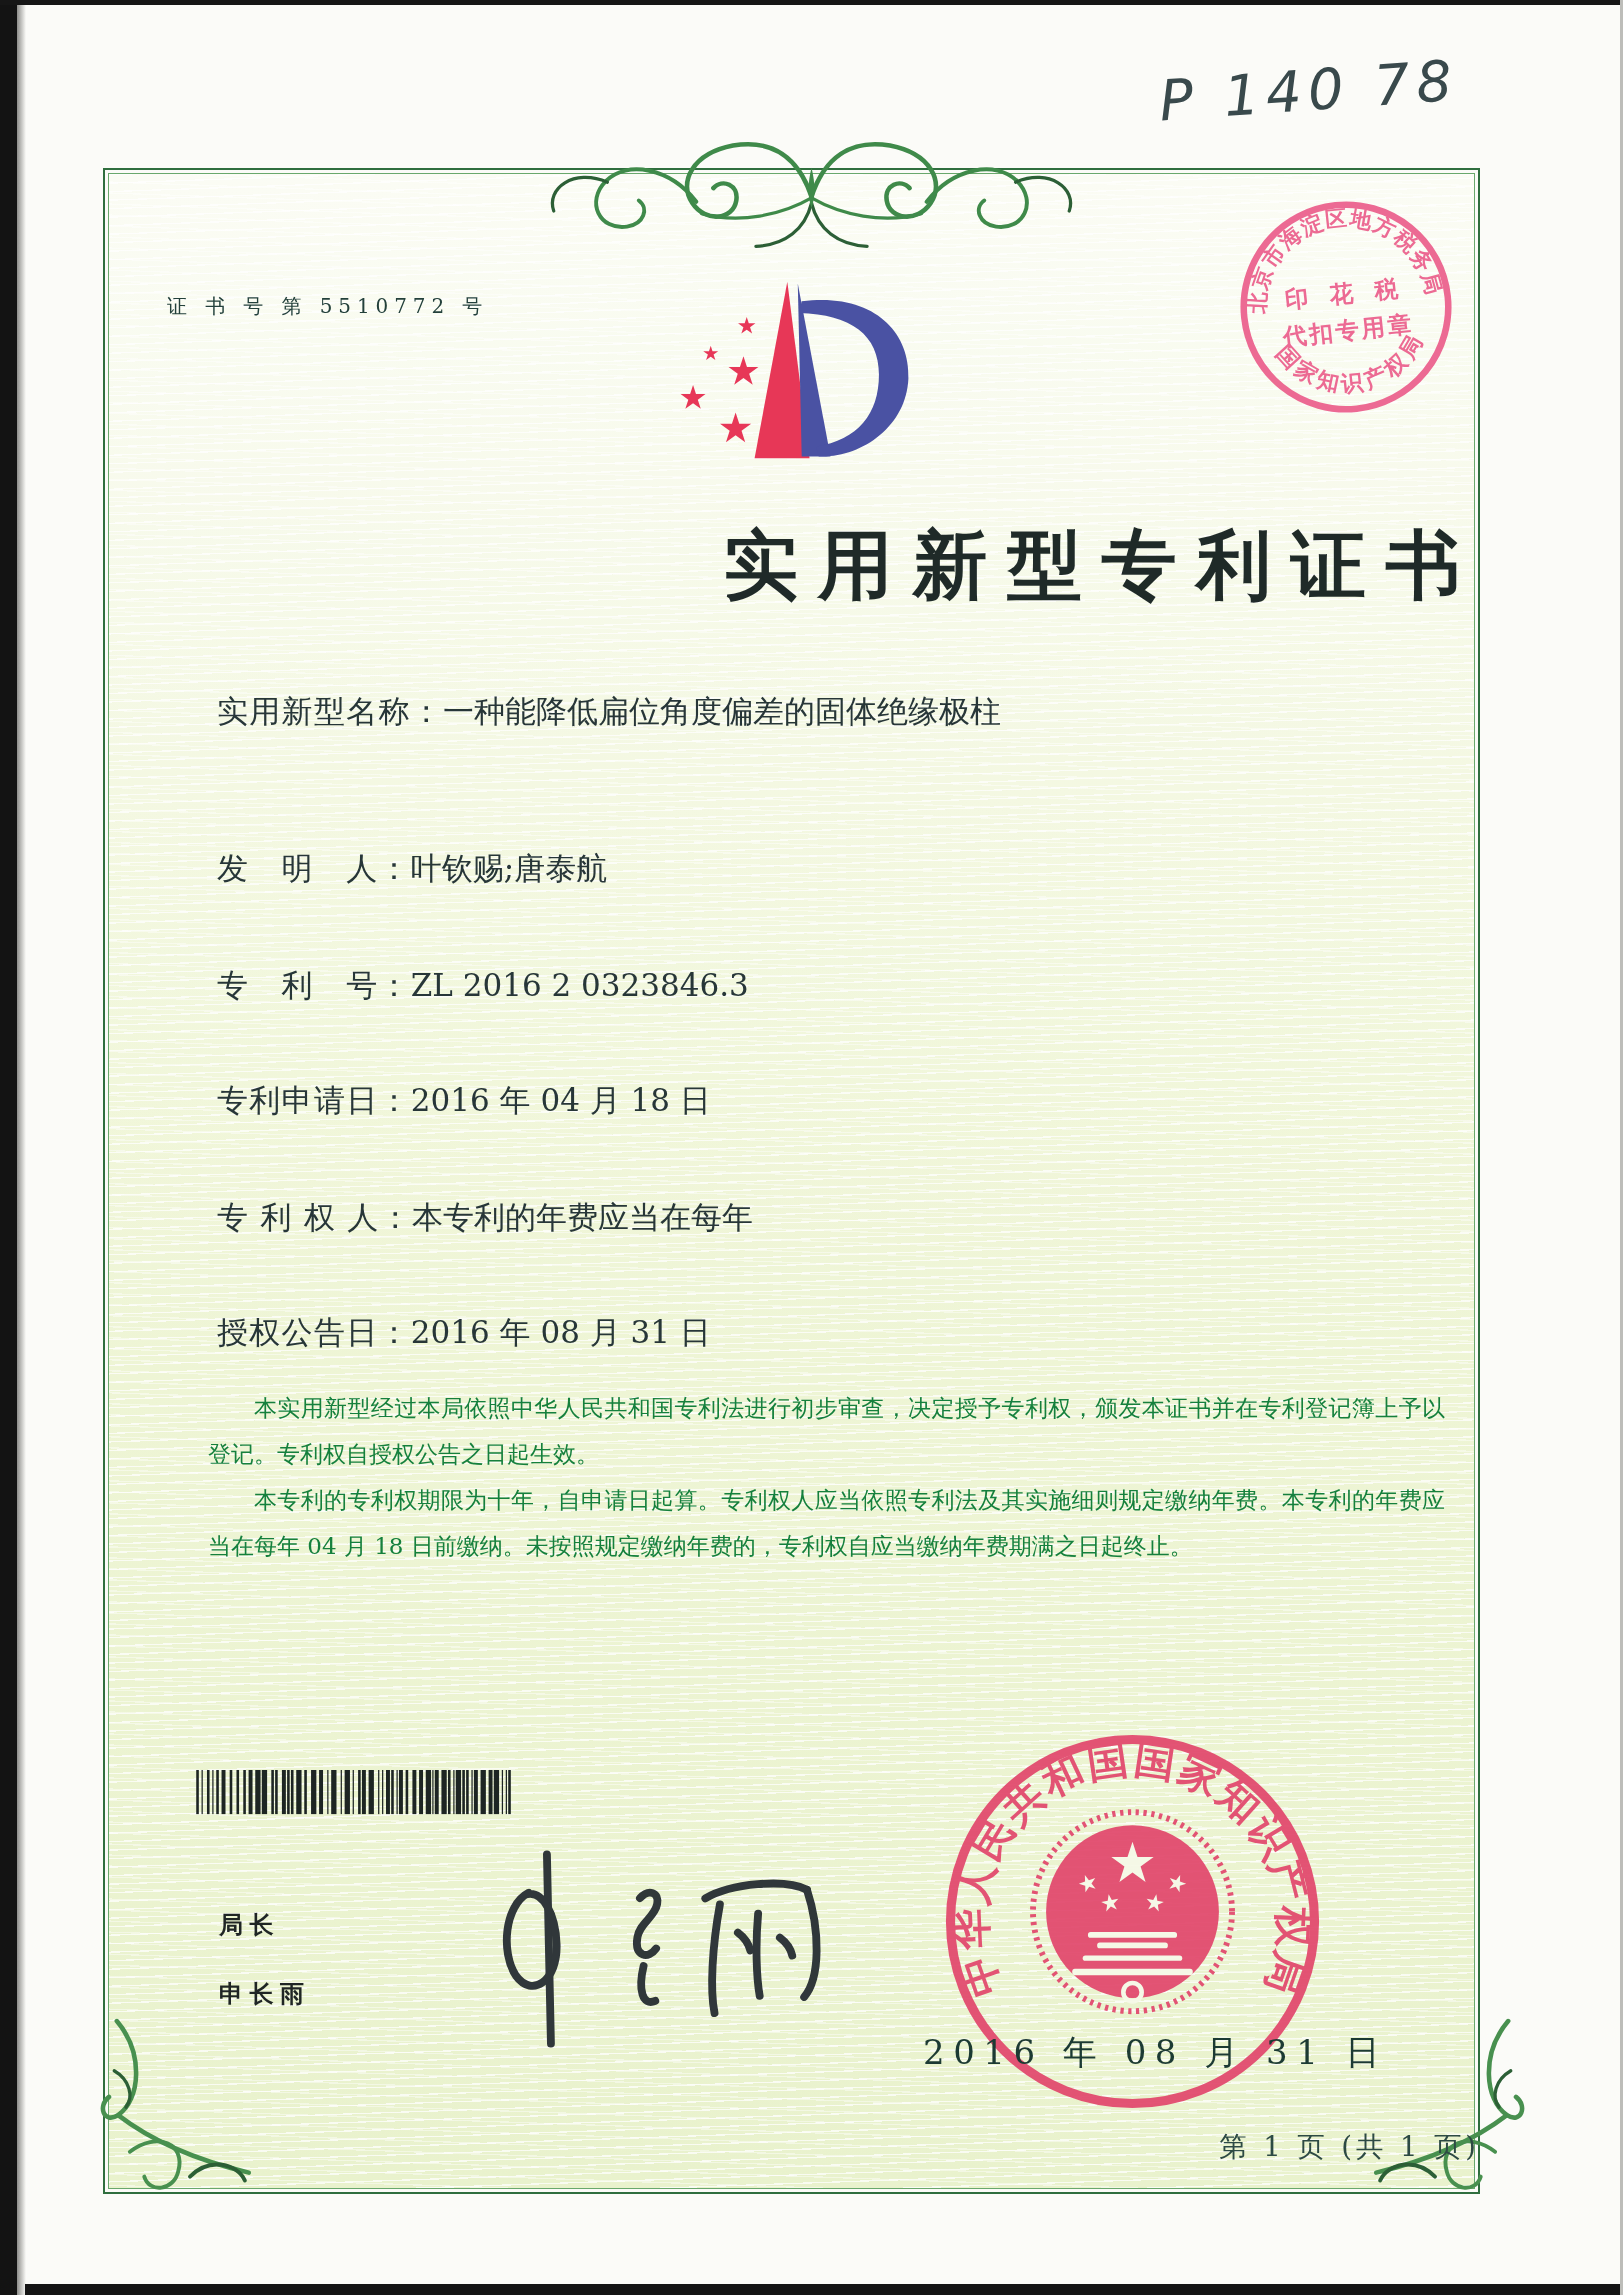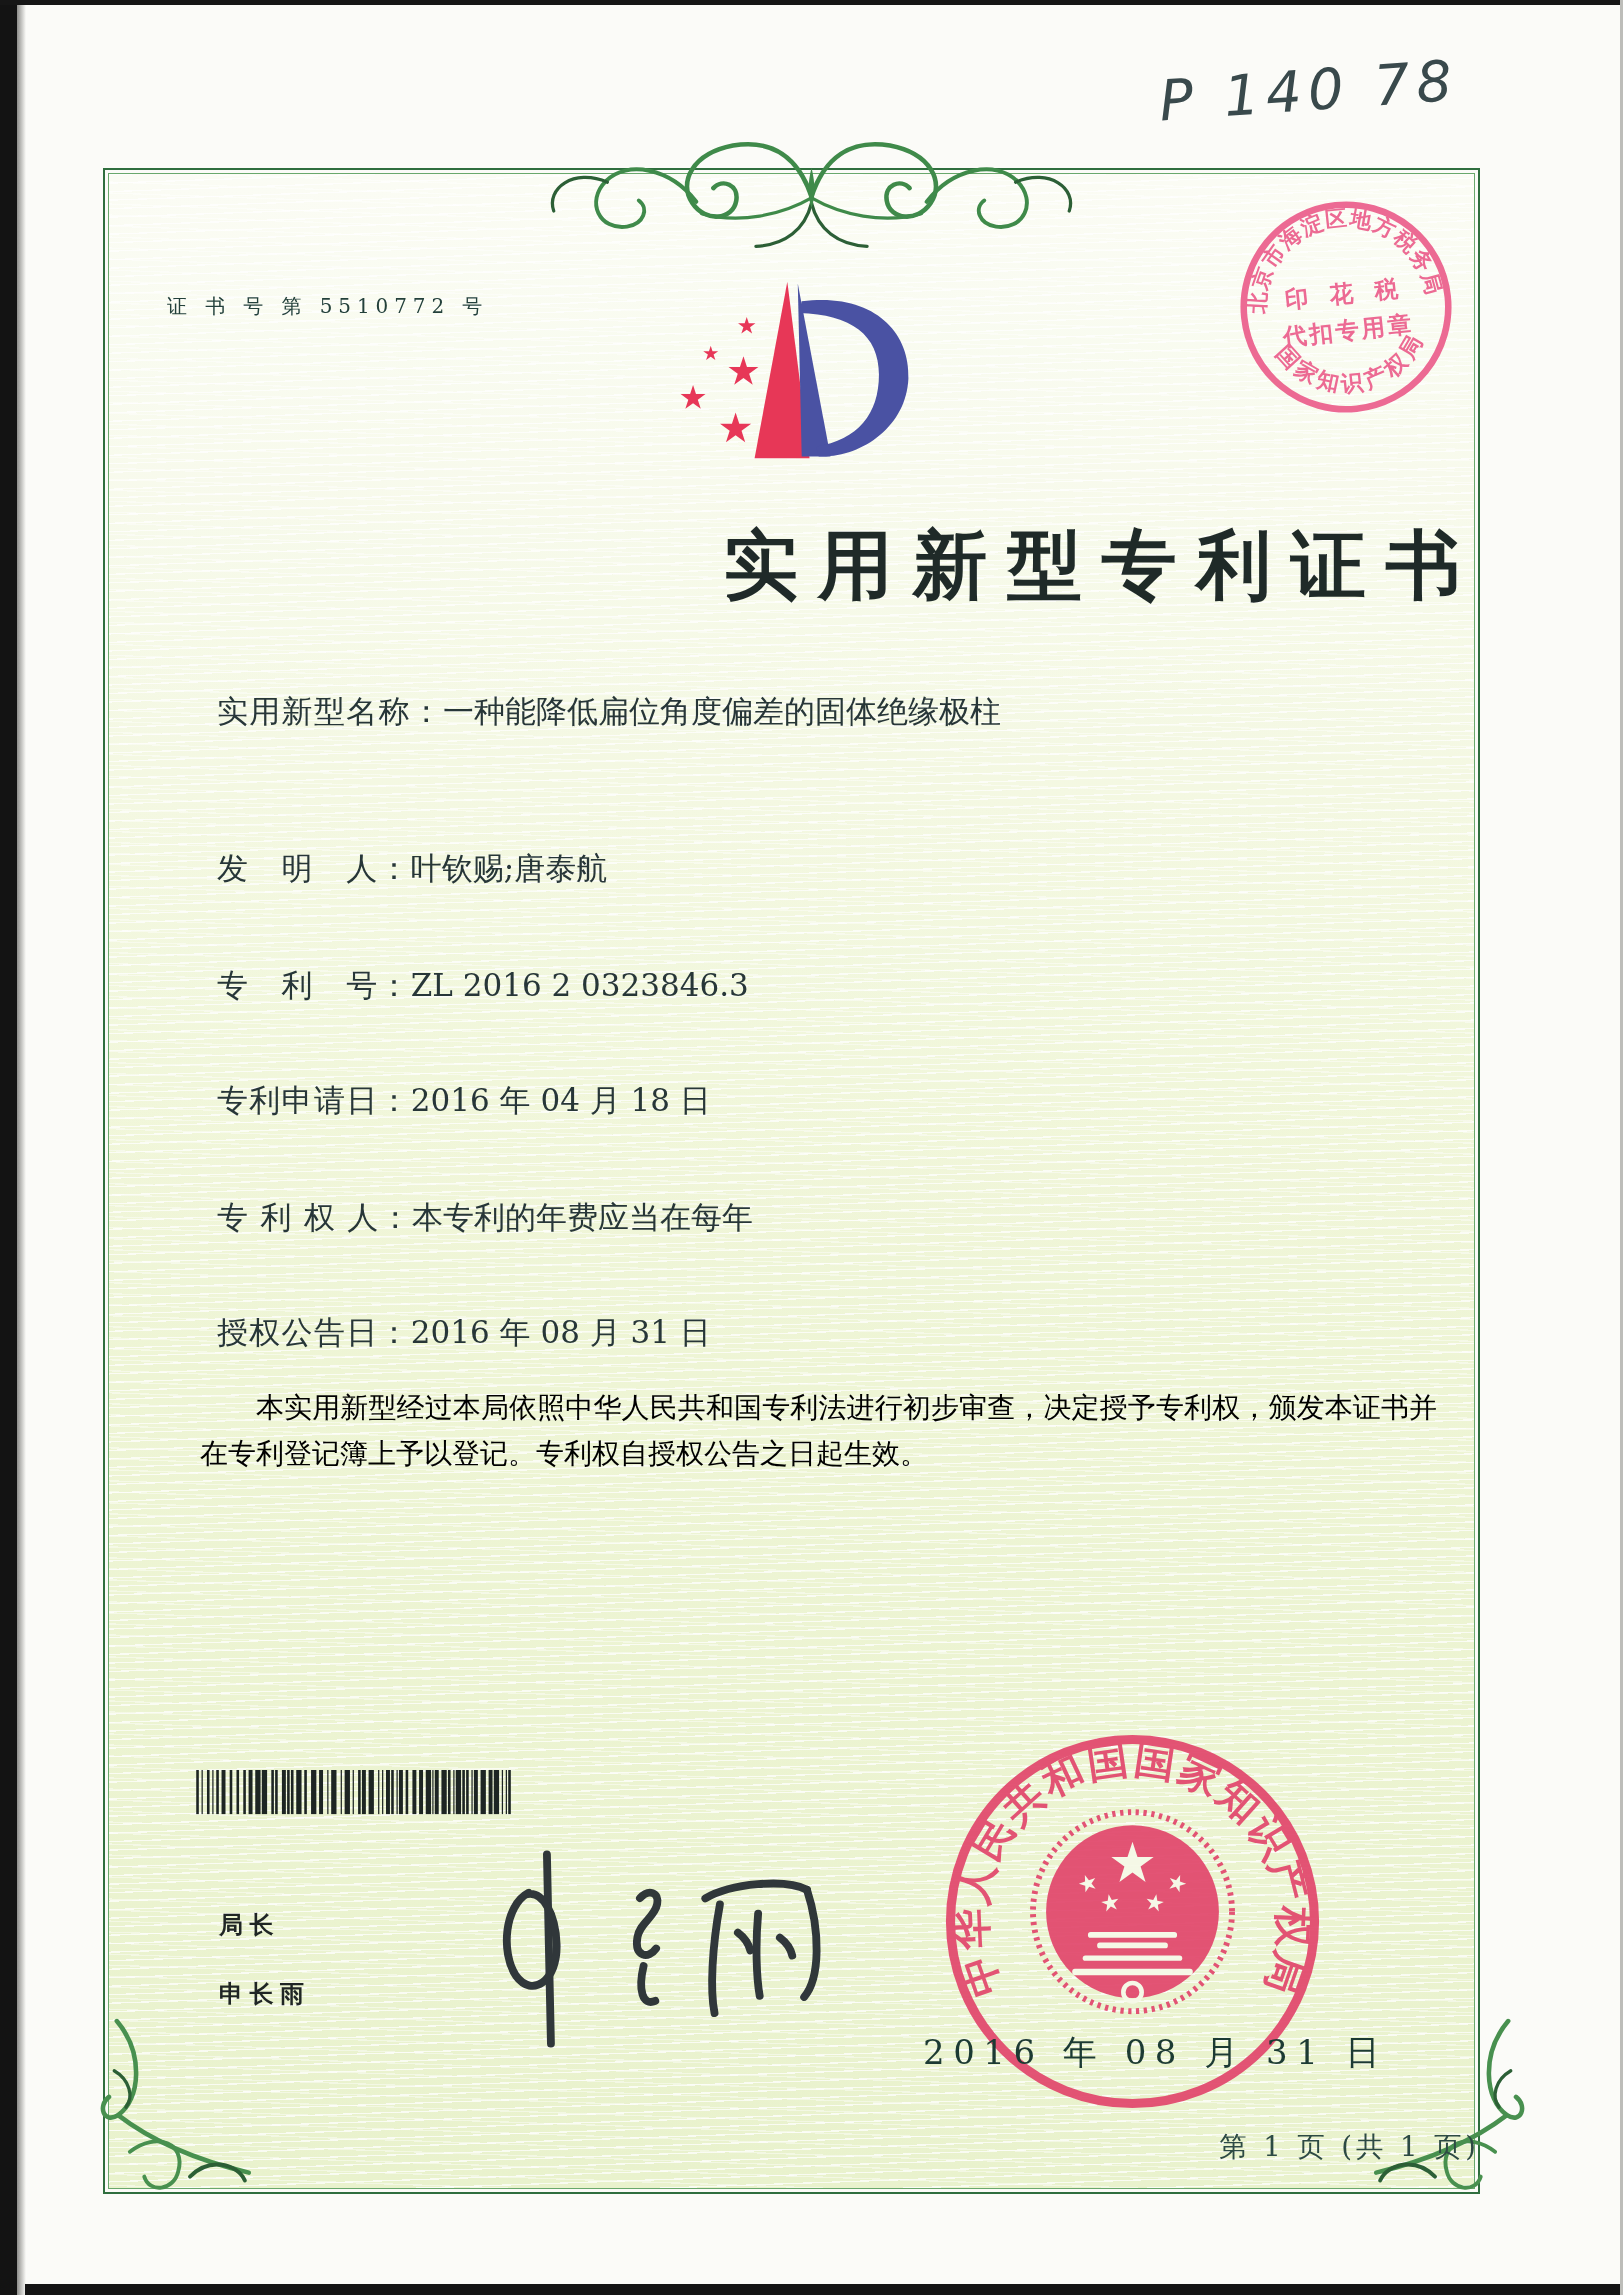--- a/index.html
+++ b/index.html
@@ -43,22 +43,22 @@
   }
   .title{
     position:absolute;left:103px;top:516px;width:1377px;text-align:right;
     font-size:75px;font-weight:bold;color:#1f2a28;letter-spacing:19.6px;
   }
   .field{
     position:absolute;left:217px;font-size:31px;color:#273638;white-space:nowrap;
   }
   .field .lab{letter-spacing:1.3px;}
   .paras{
-    position:absolute;left:200px;top:1385px;width:1237px;
-    font-size:28px;line-height:46px;color:#000000;text-align:justify;
+    position:absolute;left:208px;top:1385px;width:1237px;
+    font-size:23px;line-height:46px;color:#15803d;text-align:justify;
   }
   .paras p{margin:0;text-indent:2em;}
   .signer{
     position:absolute;left:219px;
     font-family:"DejaVu Sans","Liberation Sans",sans-serif;
     font-weight:700;font-size:24px;color:#1f2524;letter-spacing:6.5px;
   }
   .seal-date{
     position:absolute;left:923px;top:2030px;width:419px;text-align:center;
     font-size:34px;color:#1c3a33;letter-spacing:8.5px;white-space:nowrap;
@@ -170,20 +170,21 @@
 </div>
 <div class="field" style="top:1197px;">
   <span class="lab">专 利 权 人：</span><span>本专利的年费应当在每年</span>
 </div>
 <div class="field" style="top:1312px;">
   <span class="lab">授权公告日：</span><span>2016 年 08 月 31 日</span>
 </div>
 
 <div class="paras">
   <p>本实用新型经过本局依照中华人民共和国专利法进行初步审查，决定授予专利权，颁发本证书并在专利登记簿上予以登记。专利权自授权公告之日起生效。</p>
+  <p>本专利的专利权期限为十年，自申请日起算。专利权人应当依照专利法及其实施细则规定缴纳年费。本专利的年费应当在每年 04 月 18 日前缴纳。未按照规定缴纳年费的，专利权自应当缴纳年费期满之日起终止。</p>
 </div>
 
 <svg class="orn" id="barcode" style="left:195px;top:1770px;" width="321" height="48" viewBox="0 0 520 74" preserveAspectRatio="none">
     <rect x="2" y="0" width="4.2" height="68" fill="#1d2523"></rect>
     <rect x="10.6" y="0" width="2" height="68" fill="#1d2523"></rect>
     <rect x="19.4" y="0" width="4.2" height="68" fill="#1d2523"></rect>
     <rect x="28" y="0" width="2" height="68" fill="#1d2523"></rect>
     <rect x="34.4" y="0" width="4.2" height="68" fill="#1d2523"></rect>
     <rect x="43" y="0" width="6.4" height="68" fill="#1d2523"></rect>
     <rect x="56.2" y="0" width="4.2" height="68" fill="#1d2523"></rect>

